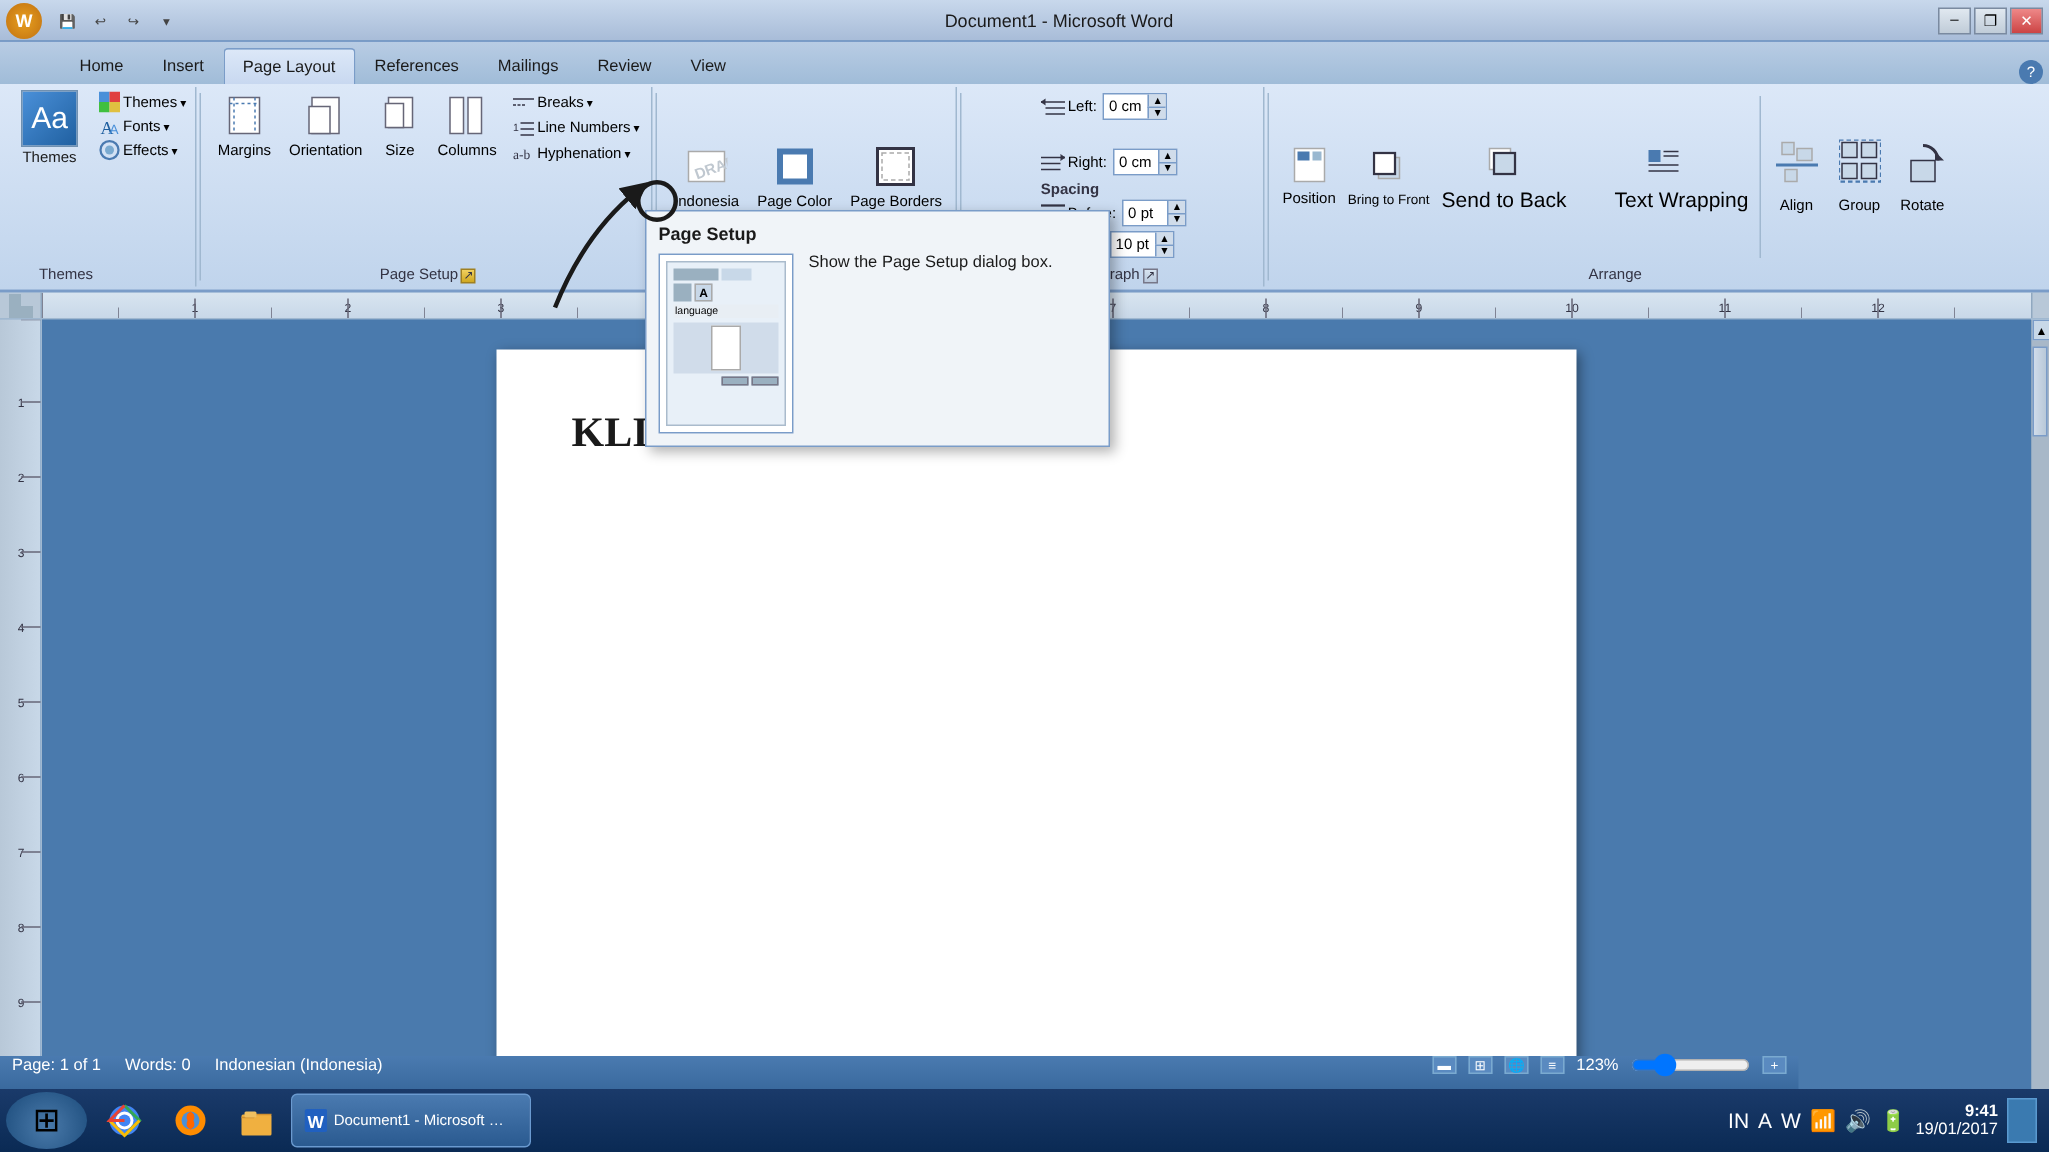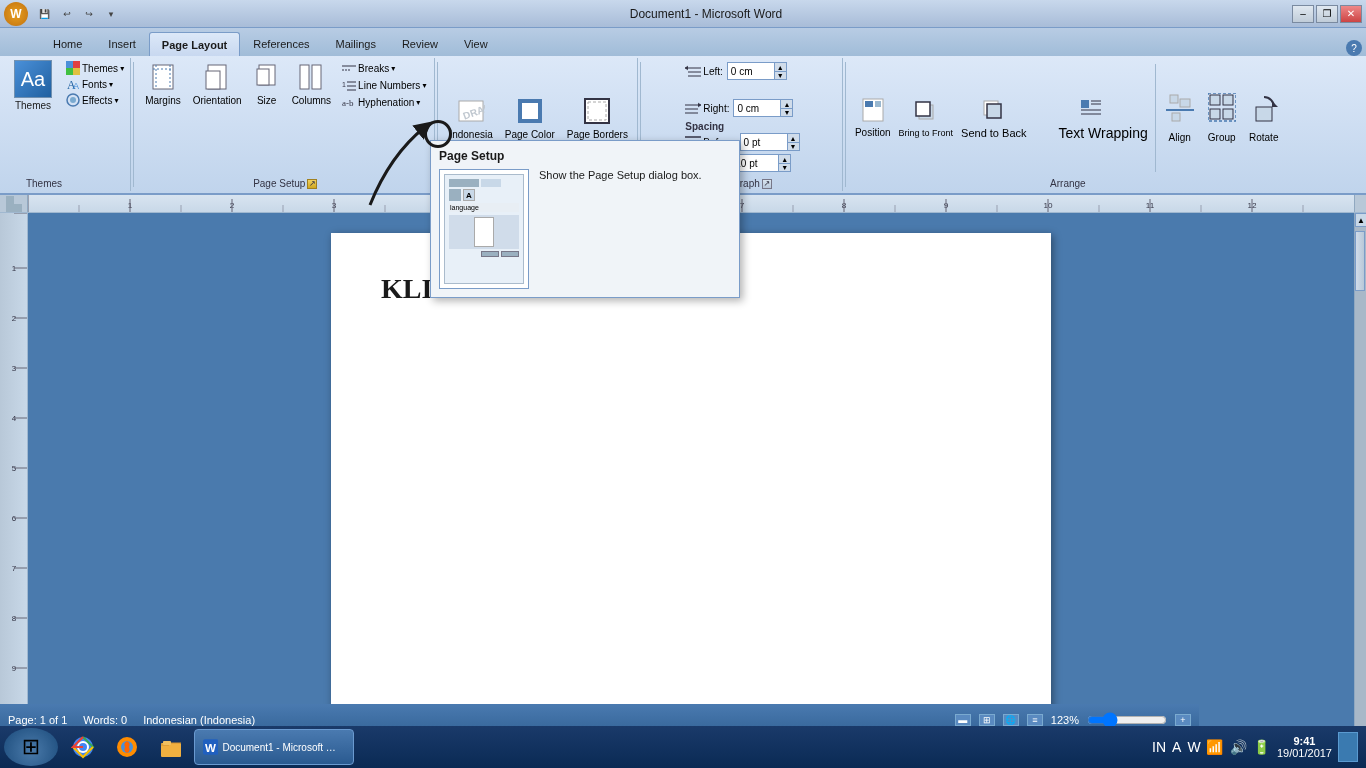--- a/index.html
+++ b/index.html
@@ -43,21 +43,21 @@
       color: #1a1a1a;
       border: 1px solid transparent;
       height: 24px;
       display: flex; align-items: center;
     }
     .ribbon-tab.active {
       background: linear-gradient(to bottom, #dce8f8, #c8d8f0);
       border: 1px solid #7a9cc8;
       border-bottom: none;
       border-radius: 3px 3px 0 0;
-      font-weight: bold;
+      font-weight: normal;
       text-align: right;
     }
 
     
     #ribbon-content {
       background: linear-gradient(to bottom, #dce8f8, #c0d4ec);
       display: flex;
       align-items: stretch;
       padding: 2px 4px;
       min-height: 80px;
@@ -146,21 +146,21 @@
       font-size: 10px;
       white-space: nowrap;
     }
 
     
     .ribbon-spinbox {
       display: flex; align-items: center;
       border: 1px solid #7a9cc8;
       background: white;
       height: 18px;
-      width: 60px;
+      width: 43px;
     }
     .spinbox-value { flex: 1; padding: 1px 3px; font-size: 10px; }
     .spinbox-arrows { display: flex; flex-direction: column; width: 12px; }
     .spinbox-arrow { height: 8px; background: #d0dcea; border-left: 1px solid #7a9cc8; display: flex; align-items: center; justify-content: center; cursor: pointer; font-size: 7px; }
     .spinbox-arrow + .spinbox-arrow { border-top: 1px solid #7a9cc8; }
 
     .indent-row { display: flex; align-items: center; gap: 4px; margin-bottom: 2px; }
 
     
     #ruler-area {
@@ -230,21 +230,21 @@
     .scroll-btn { width: 12px; height: 14px; background: #c8d8e8; border: 1px solid #7a9cc8; display: flex; align-items: center; justify-content: center; cursor: pointer; font-size: 8px; }
     .scroll-track { flex: 1; background: #a8b8c8; position: relative; }
     .scroll-thumb { width: 10px; height: 60px; background: linear-gradient(to right, #d0dcea, #b8c8d8); border: 1px solid #7a9cc8; position: absolute; top: 4px; left: 0; cursor: pointer; }
     .br-btn { width: 12px; height: 12px; background: #c8d8e8; border: 1px solid #7a9cc8; cursor: pointer; display: flex; align-items: center; justify-content: center; font-size: 8px; }
 
     
     #status-bar {
       background: linear-gradient(to bottom, #4a7ab0, #3a6a9e);
       height: 22px;
       display: flex;
-      align-items: flex-end;
+      align-items: flex-start;
       padding: 0 8px;
       color: white;
       font-size: 11px;
       position: fixed;
       bottom: 42px;
       width: 1199px;
     }
     #status-left { display: flex; gap: 16px; }
     #status-right { margin-left: auto; display: flex; align-items: center; gap: 8px; }
     .status-icon { width: 16px; height: 12px; background: #5a8ac0; border: 1px solid #7aaad0; cursor: pointer; display: flex; align-items: center; justify-content: center; font-size: 9px; color: white; }
@@ -268,21 +268,21 @@
       margin-left: 4px;
       cursor: pointer;
       font-size: 22px;
     }
     .taskbar-apps { display: flex; gap: 2px; margin-left: 4px; }
     .taskbar-app { width: 42px; height: 36px; border-radius: 4px; display: flex; align-items: center; justify-content: center; cursor: pointer; font-size: 20px; }
     .taskbar-app.active-word { background: linear-gradient(to bottom, #4a7ab0, #2a5a90); border: 1px solid #6a9ad0; }
 
     #taskbar-right { margin-left: auto; display: flex; align-items: center; gap: 6px; padding-right: 8px; }
     .tray-icon { font-size: 14px; cursor: pointer; color: white; }
-    #clock { color: white; font-size: 11px; text-align: center; cursor: pointer; }
+    #clock { color: white; font-size: 11px; text-align: right; cursor: pointer; }
     #clock .time { font-weight: bold; }
 
     
     #annotation-arrow {
       position: absolute;
       top: 0;
       left: 0;
       pointer-events: none;
     }
 
@@ -670,21 +670,21 @@
           <div class="btn-label" style="font-size:9px;">Bring to Front</div>
         </div>
 
         <div class="arrange-btn">
           <div class="btn-icon">
             <svg width="22" height="24" viewBox="0 0 22 24">
                 <rect x="1" y="3" width="14" height="14" fill="white" stroke="#aaa" stroke-width="1"></rect>
                 <rect x="4" y="6" width="14" height="14" fill="#c8d8e8" stroke="#334" stroke-width="1.5"></rect>
               </svg>
           </div>
-          <div class="btn-label" style="font-size:11px;text-align:center;">Send to Back</div>
+          <div class="btn-label" style="font-size:14px;text-align:center;">Send to Back</div>
         </div>
 
         <div class="arrange-btn">
           <div class="btn-icon">
             <svg width="22" height="24" viewBox="0 0 22 24">
                 <rect x="1" y="4" width="8" height="8" fill="#4a7ab0"></rect>
                 <line x1="11" y1="5" x2="21" y2="5" stroke="#334" stroke-width="1"></line>
                 <line x1="11" y1="8" x2="21" y2="8" stroke="#334" stroke-width="1"></line>
                 <line x1="1" y1="14" x2="21" y2="14" stroke="#334" stroke-width="1"></line>
                 <line x1="1" y1="18" x2="21" y2="18" stroke="#334" stroke-width="1"></line>

